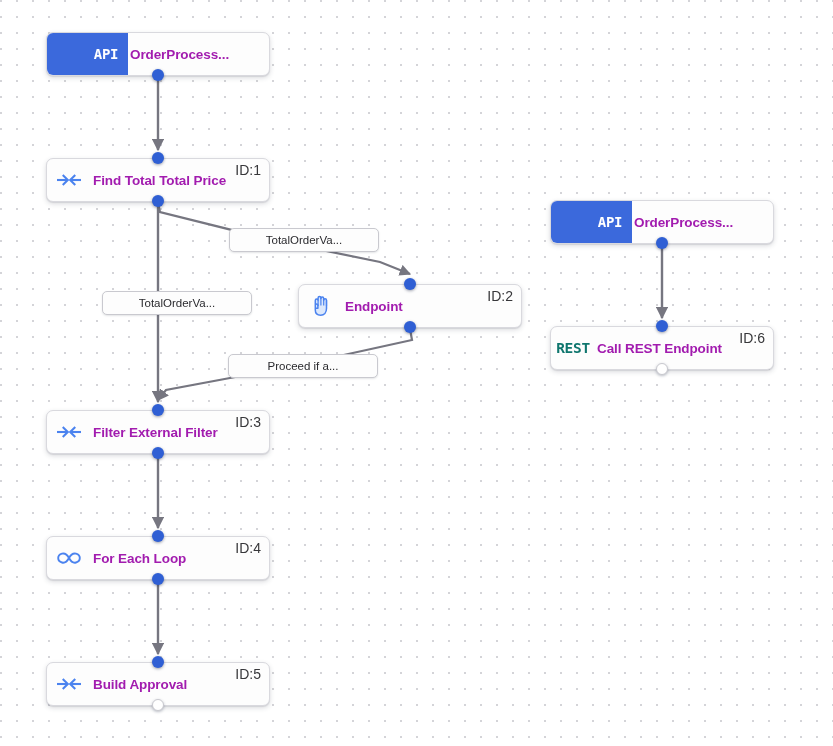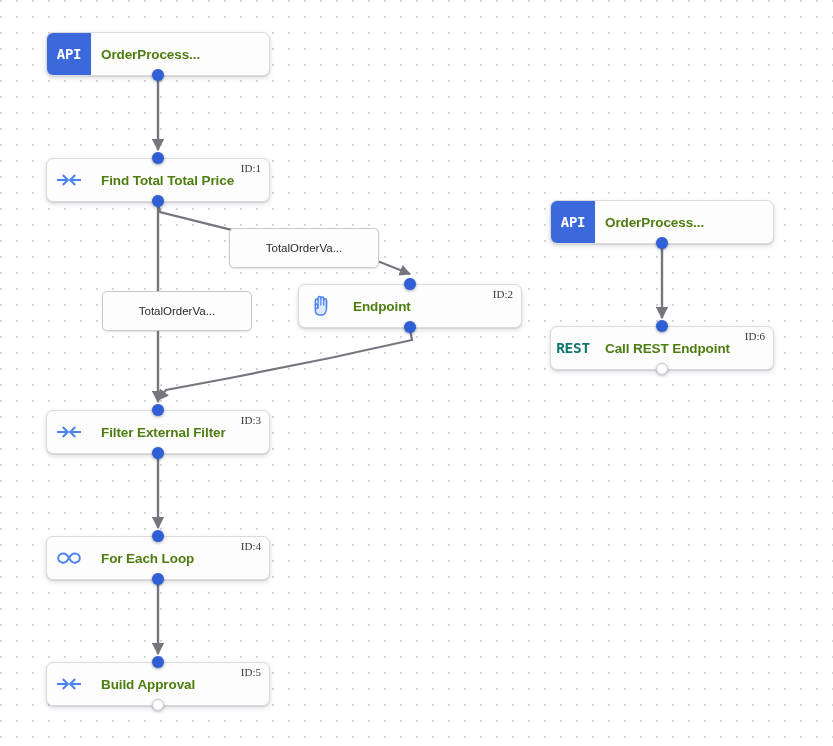--- a/index.html
+++ b/index.html
@@ -49,46 +49,47 @@
     justify-content: center;
     border-radius: 6px 0 0 6px;
     font-family: "DejaVu Sans Mono", monospace;
     font-weight: bold;
     font-size: 14px;
     letter-spacing: -0.3px;
   }
   .node .badge.api {
     background: #3b69dc;
     color: #ffffff;
+    padding-left: 37px;
   }
   .node .badge.rest {
     background: transparent;
     color: #0f766e;
     font-size: 14.5px;
   }
   .node .badge.glyph {
     background: transparent;
     color: #4b83ef;
   }
   .node .title {
     font-size: 13.5px;
     font-weight: bold;
-    color: #4d7c0f;
-    padding-left: 10px;
+    color: #a21caf;
+    padding-left: 2px;
     white-space: nowrap;
     overflow: hidden;
     letter-spacing: -0.1px;
   }
   .node .node-id {
     position: absolute;
     top: 3px;
     right: 8px;
-    font-size: 11px;
+    font-size: 14px;
     color: #37373a;
-    font-family: Liberation Serif, serif;
+    font-family: Liberation Sans, sans-serif;
     letter-spacing: 0px;
   }
 
   
   .port {
     position: absolute;
     width: 12px;
     height: 12px;
     border-radius: 50%;
     box-sizing: border-box;
@@ -105,21 +106,21 @@
     box-shadow: 0 1px 3px rgba(30,40,70,0.30);
   }
 
   
   .edge-label {
     position: absolute;
     box-sizing: border-box;
     background: #fdfdfd;
     border: 1px solid #c9c9cf;
     border-radius: 5px;
-    height: 40px;
+    height: 24px;
     display: flex;
     align-items: center;
     justify-content: center;
     font-size: 11.5px;
     color: #2a2a2e;
     box-shadow: 0 1px 2px rgba(40,44,63,0.13);
     z-index: 5;
     white-space: nowrap;
   }
 
@@ -150,20 +151,23 @@
     <path d="M 158 581 L 158 654" stroke="#767680" stroke-width="2.4" fill="none" marker-end="url(#arrow)"></path>
 
     <path d="M 662 245 L 662 318" stroke="#767680" stroke-width="2.4" fill="none" marker-end="url(#arrow)"></path>
   </svg>
 
   <div class="edge-label" style="left:229px; top:228px; width:150px;">
     <span>TotalOrderVa...</span>
   </div>
   <div class="edge-label" style="left:102px; top:291px; width:150px;">
     <span>TotalOrderVa...</span>
+  </div>
+  <div class="edge-label" style="left:228px; top:354px; width:150px;">
+    <span>Proceed if a...</span>
   </div>
 
   <div class="node" style="left:46px; top:32px; width:224px; height:44px;">
     <div class="badge api">API</div>
     <div class="title">OrderProcess...</div>
   </div>
 
   <div class="node" style="left:46px; top:158px; width:224px; height:44px;">
     <div class="badge glyph">
       <svg class="icon-svg" width="26" height="16" viewBox="0 0 26 16">

